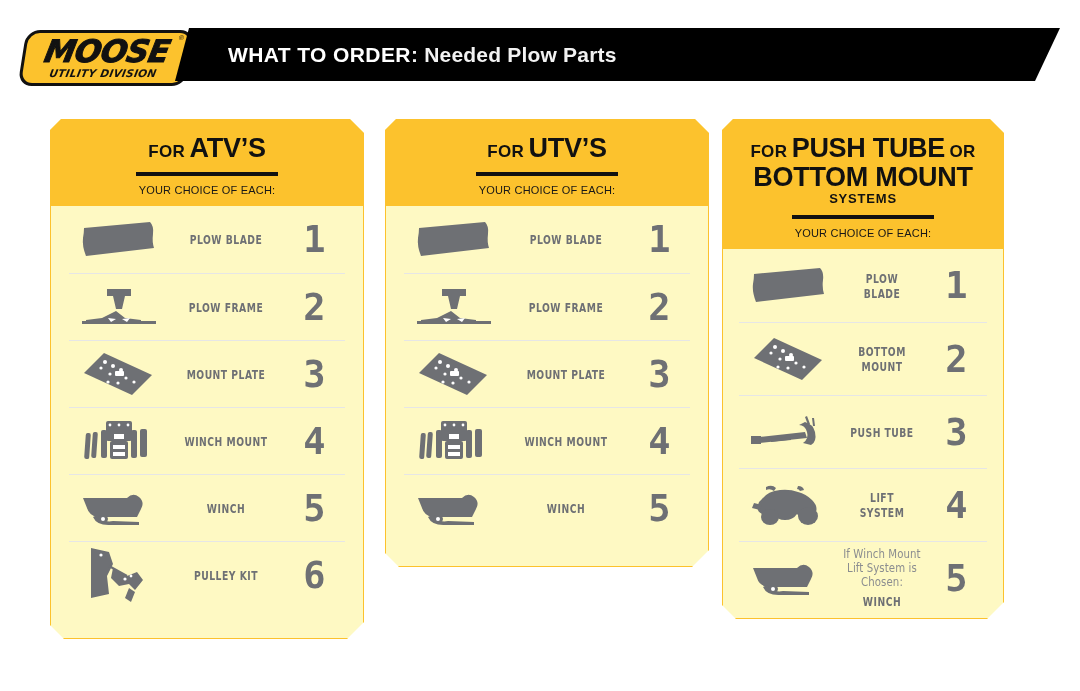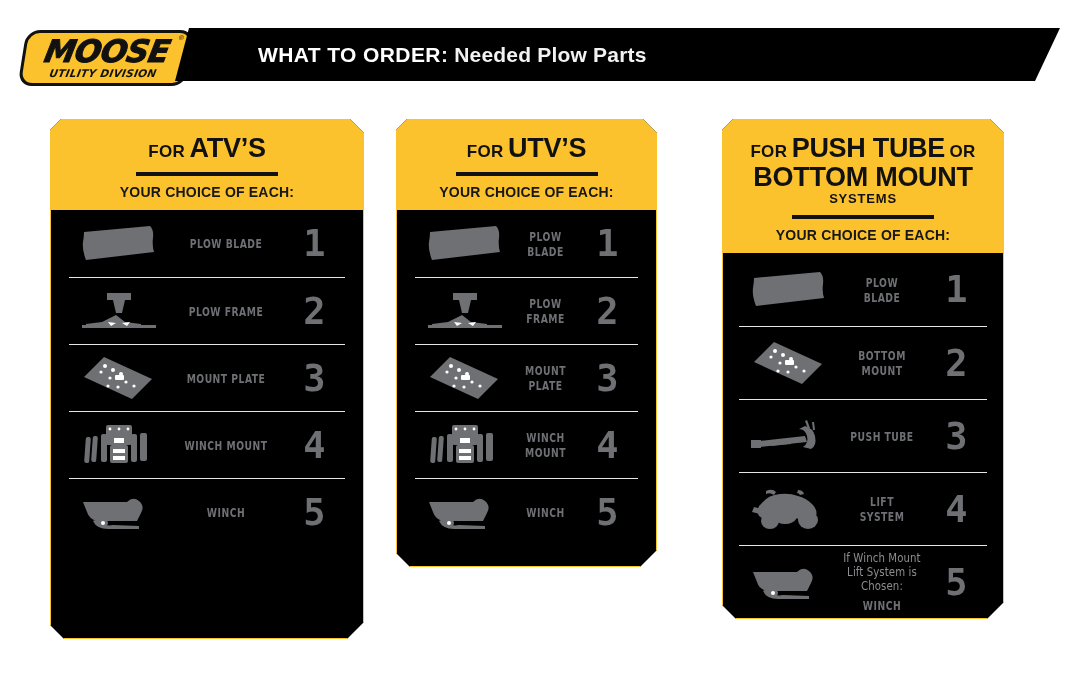--- a/index.html
+++ b/index.html
@@ -38,21 +38,20 @@
     height: 53px;
     line-height: 53px;
     color: #ffffff;
     font-size: 21px;
     letter-spacing: 0.2px;
     white-space: nowrap;
   }
   .header-title .strong {
     font-weight: bold;
     letter-spacing: 0.4px;
-    margin-left: 30px;
   }
   .header-title .light {
     font-weight: bold;
     color: #f2f2f2;
   }
 
   
   .logo {
     position: absolute;
     top: 30px;
@@ -110,21 +109,21 @@
   
   .cards {
     position: absolute;
     top: 119px;
     left: 0;
     width: 1080px;
   }
 
   .card {
     position: absolute;
-    background: #000000;
+    background: #fef9c3;
     border: 1.4px solid #FCC22D;
     clip-path: polygon(
       0px 11px, 11px 0px,
       calc(100% - 14px) 0px, 100% 14px,
       100% calc(100% - 17px), calc(100% - 17px) 100%,
       14px 100%, 0px calc(100% - 14px)
     );
     overflow: hidden;
   }
 
@@ -156,22 +155,22 @@
   }
 
   .title-rule {
     width: 142px;
     height: 4px;
     background: #111111;
     margin: 9px auto 8px auto;
   }
 
   .choice-label {
-    font-size: 14px;
-    font-weight: bold;
+    font-size: 11px;
+    font-weight: normal;
     color: #171717;
     letter-spacing: 0.2px;
   }
 
   .card-body {
     padding: 0 18px;
   }
 
   .row {
     display: flex;
@@ -222,21 +221,21 @@
     font-family: "DejaVu Sans Mono", monospace;
     font-weight: bold;
     font-size: 37px;
     line-height: 1;
     color: #6E7074;
     letter-spacing: -1px;
   }
 
   
   #card-atv  { left: 50px;  top: 0px;   width: 314px; height: 520px; }
-  #card-utv  { left: 396px; top: 0px;   width: 261px; height: 448px; }
+  #card-utv  { left: 385px; top: 0px;   width: 324px; height: 448px; }
   #card-push { left: 722px; top: 0px;   width: 282px; height: 500px; }
 
   #card-push .row { height: 73px; }
   #card-push .card-body { padding: 0 16px; }
 </style>
 </head>
 <body>
 
 <div class="header">
 
@@ -345,20 +344,39 @@
                 <path d="M20 27 q6 8 16 6 l26 1 l0 3 l-28 0 q-14 1 -18 -8 z"></path>
                 <ellipse cx="26" cy="31" rx="5" ry="4"></ellipse>
               </g>
               <circle cx="26" cy="31" r="2" fill="#fff"></circle>
             </svg>
         </div>
         <div class="row-label">WINCH</div>
         <div class="row-num">5</div>
       </div>
 
+      <div class="row">
+        <div class="row-icon">
+          <svg width="80" height="58" viewBox="0 0 80 58">
+              <g fill="#6E7074">
+                <path d="M12 2 L30 6 L34 18 L28 30 L30 48 L12 52 Z"></path>
+                <path d="M34 22 L48 30 L58 26 L64 34 L56 44 L50 38 L40 40 L32 32 Z"></path>
+                <path d="M50 42 L56 46 L52 56 L46 52 Z"></path>
+                <path d="M30 20 L48 30" stroke="#6E7074" stroke-width="2.2" fill="none"></path>
+              </g>
+              <g fill="#fff">
+                <circle cx="22" cy="9" r="1.6"></circle>
+                <circle cx="46" cy="33" r="1.6"></circle>
+                <circle cx="52" cy="30" r="1.4"></circle>
+              </g>
+            </svg>
+        </div>
+        <div class="row-label">PULLEY KIT</div>
+        <div class="row-num">6</div>
+      </div>
 
     </div>
   </div>
 
   <div class="card" id="card-utv">
     <div class="card-head">
       <div class="card-title">
         <span class="sm">FOR</span>
         <span class="lg">UTV’S</span>
       </div>

